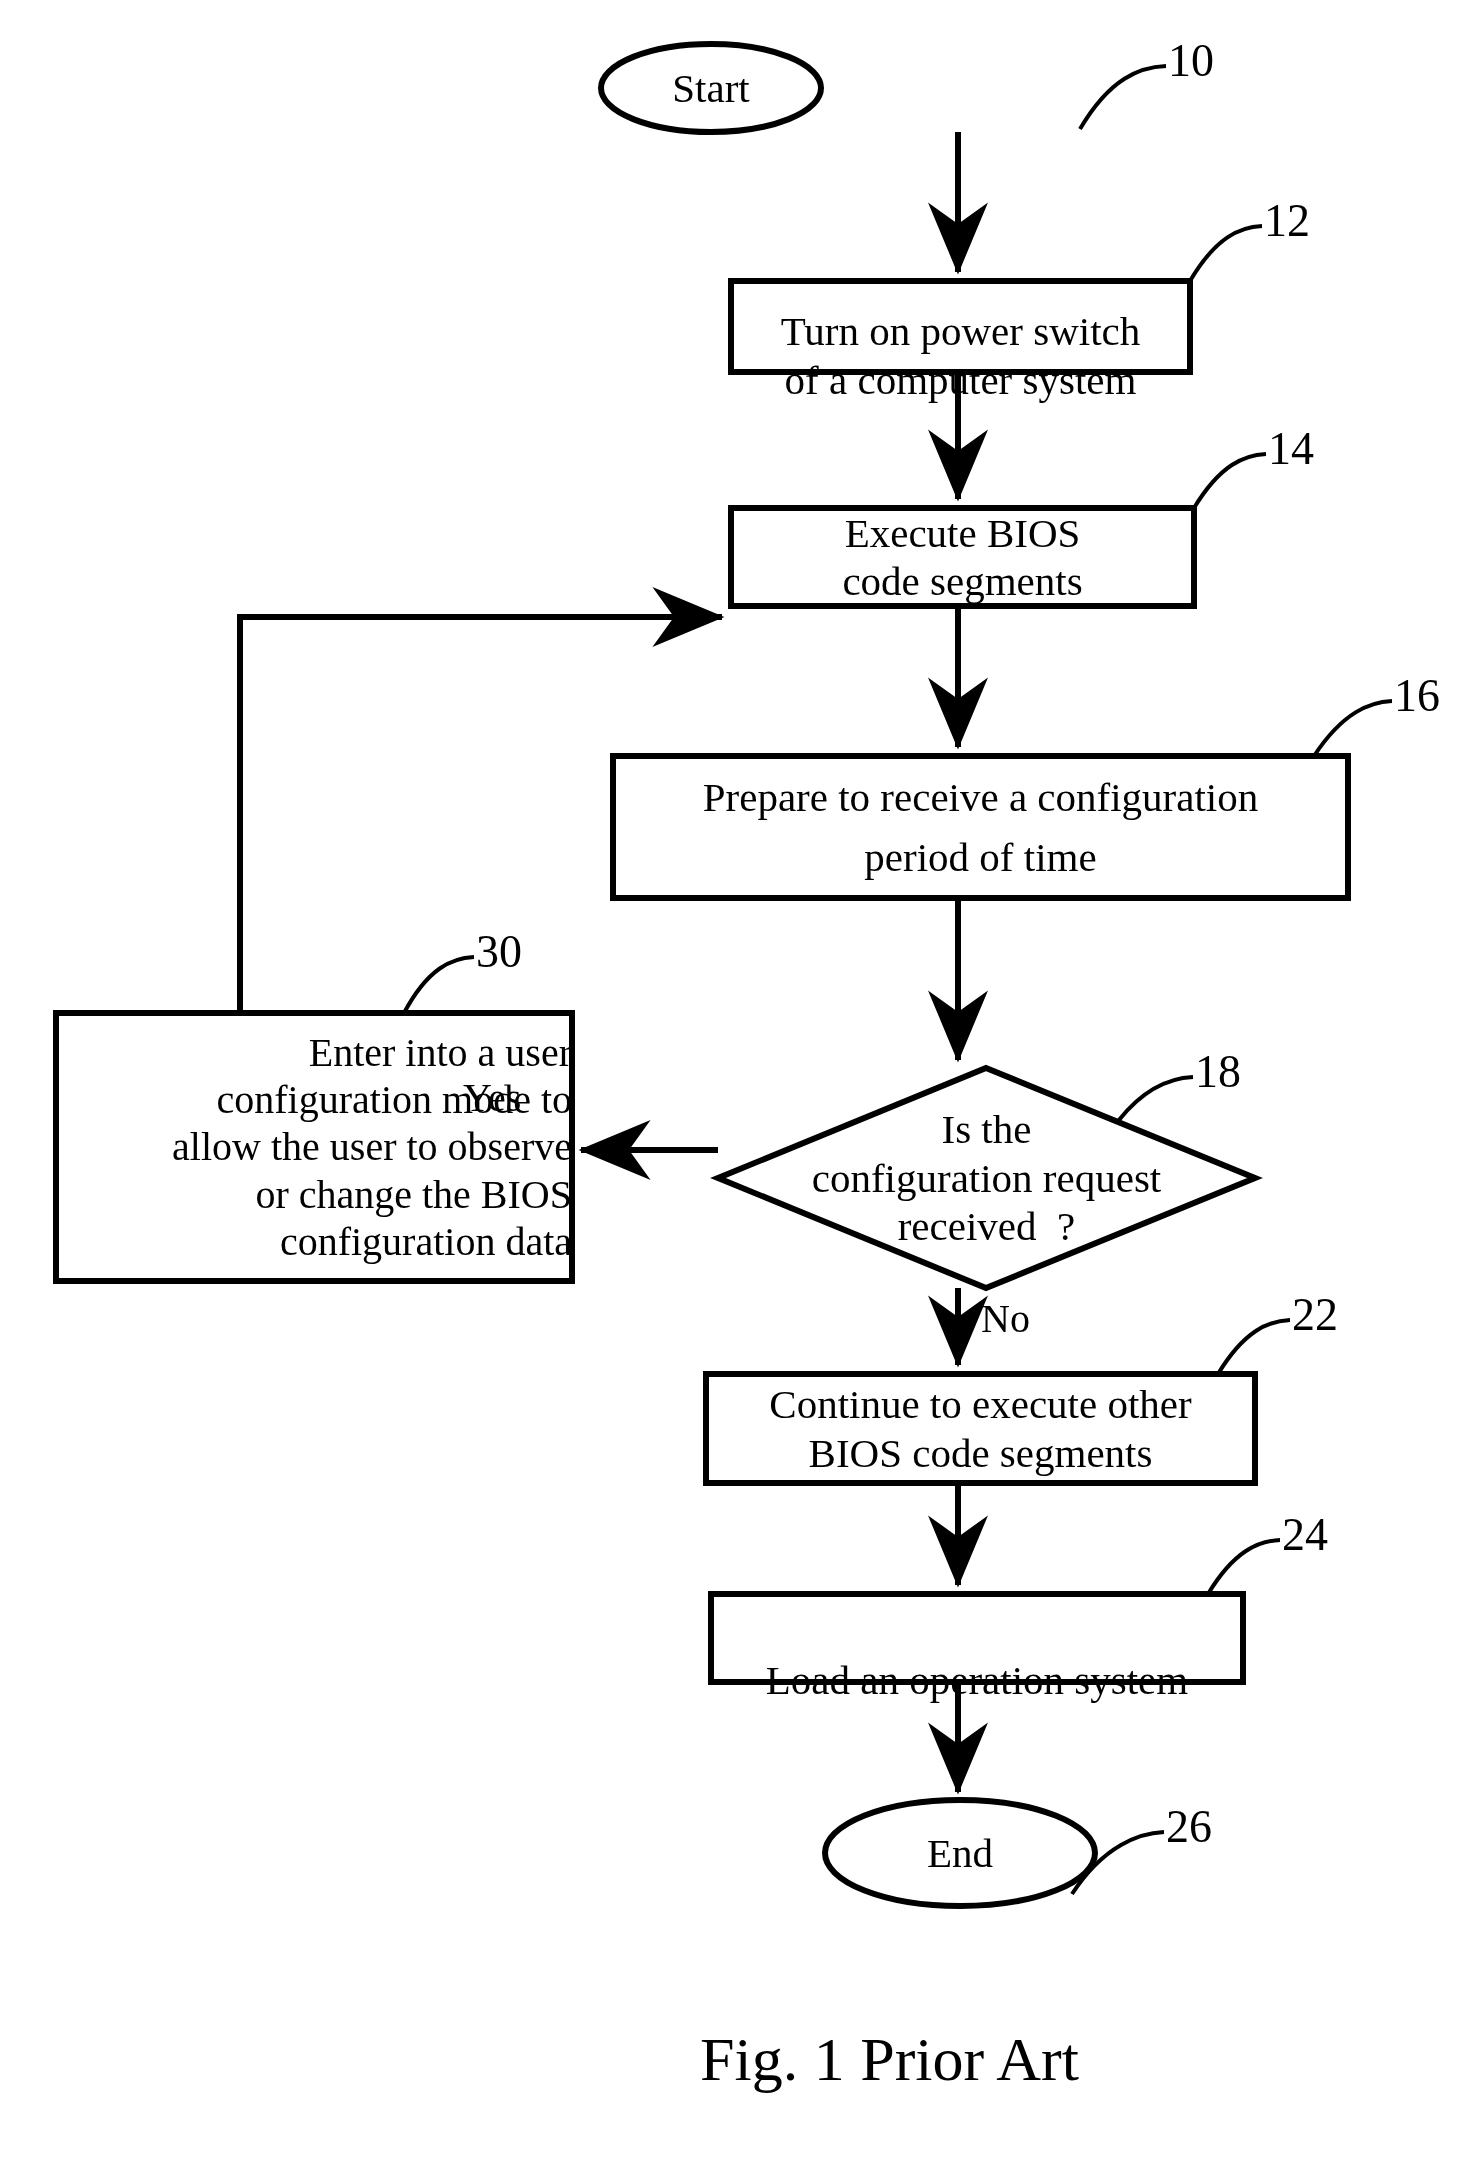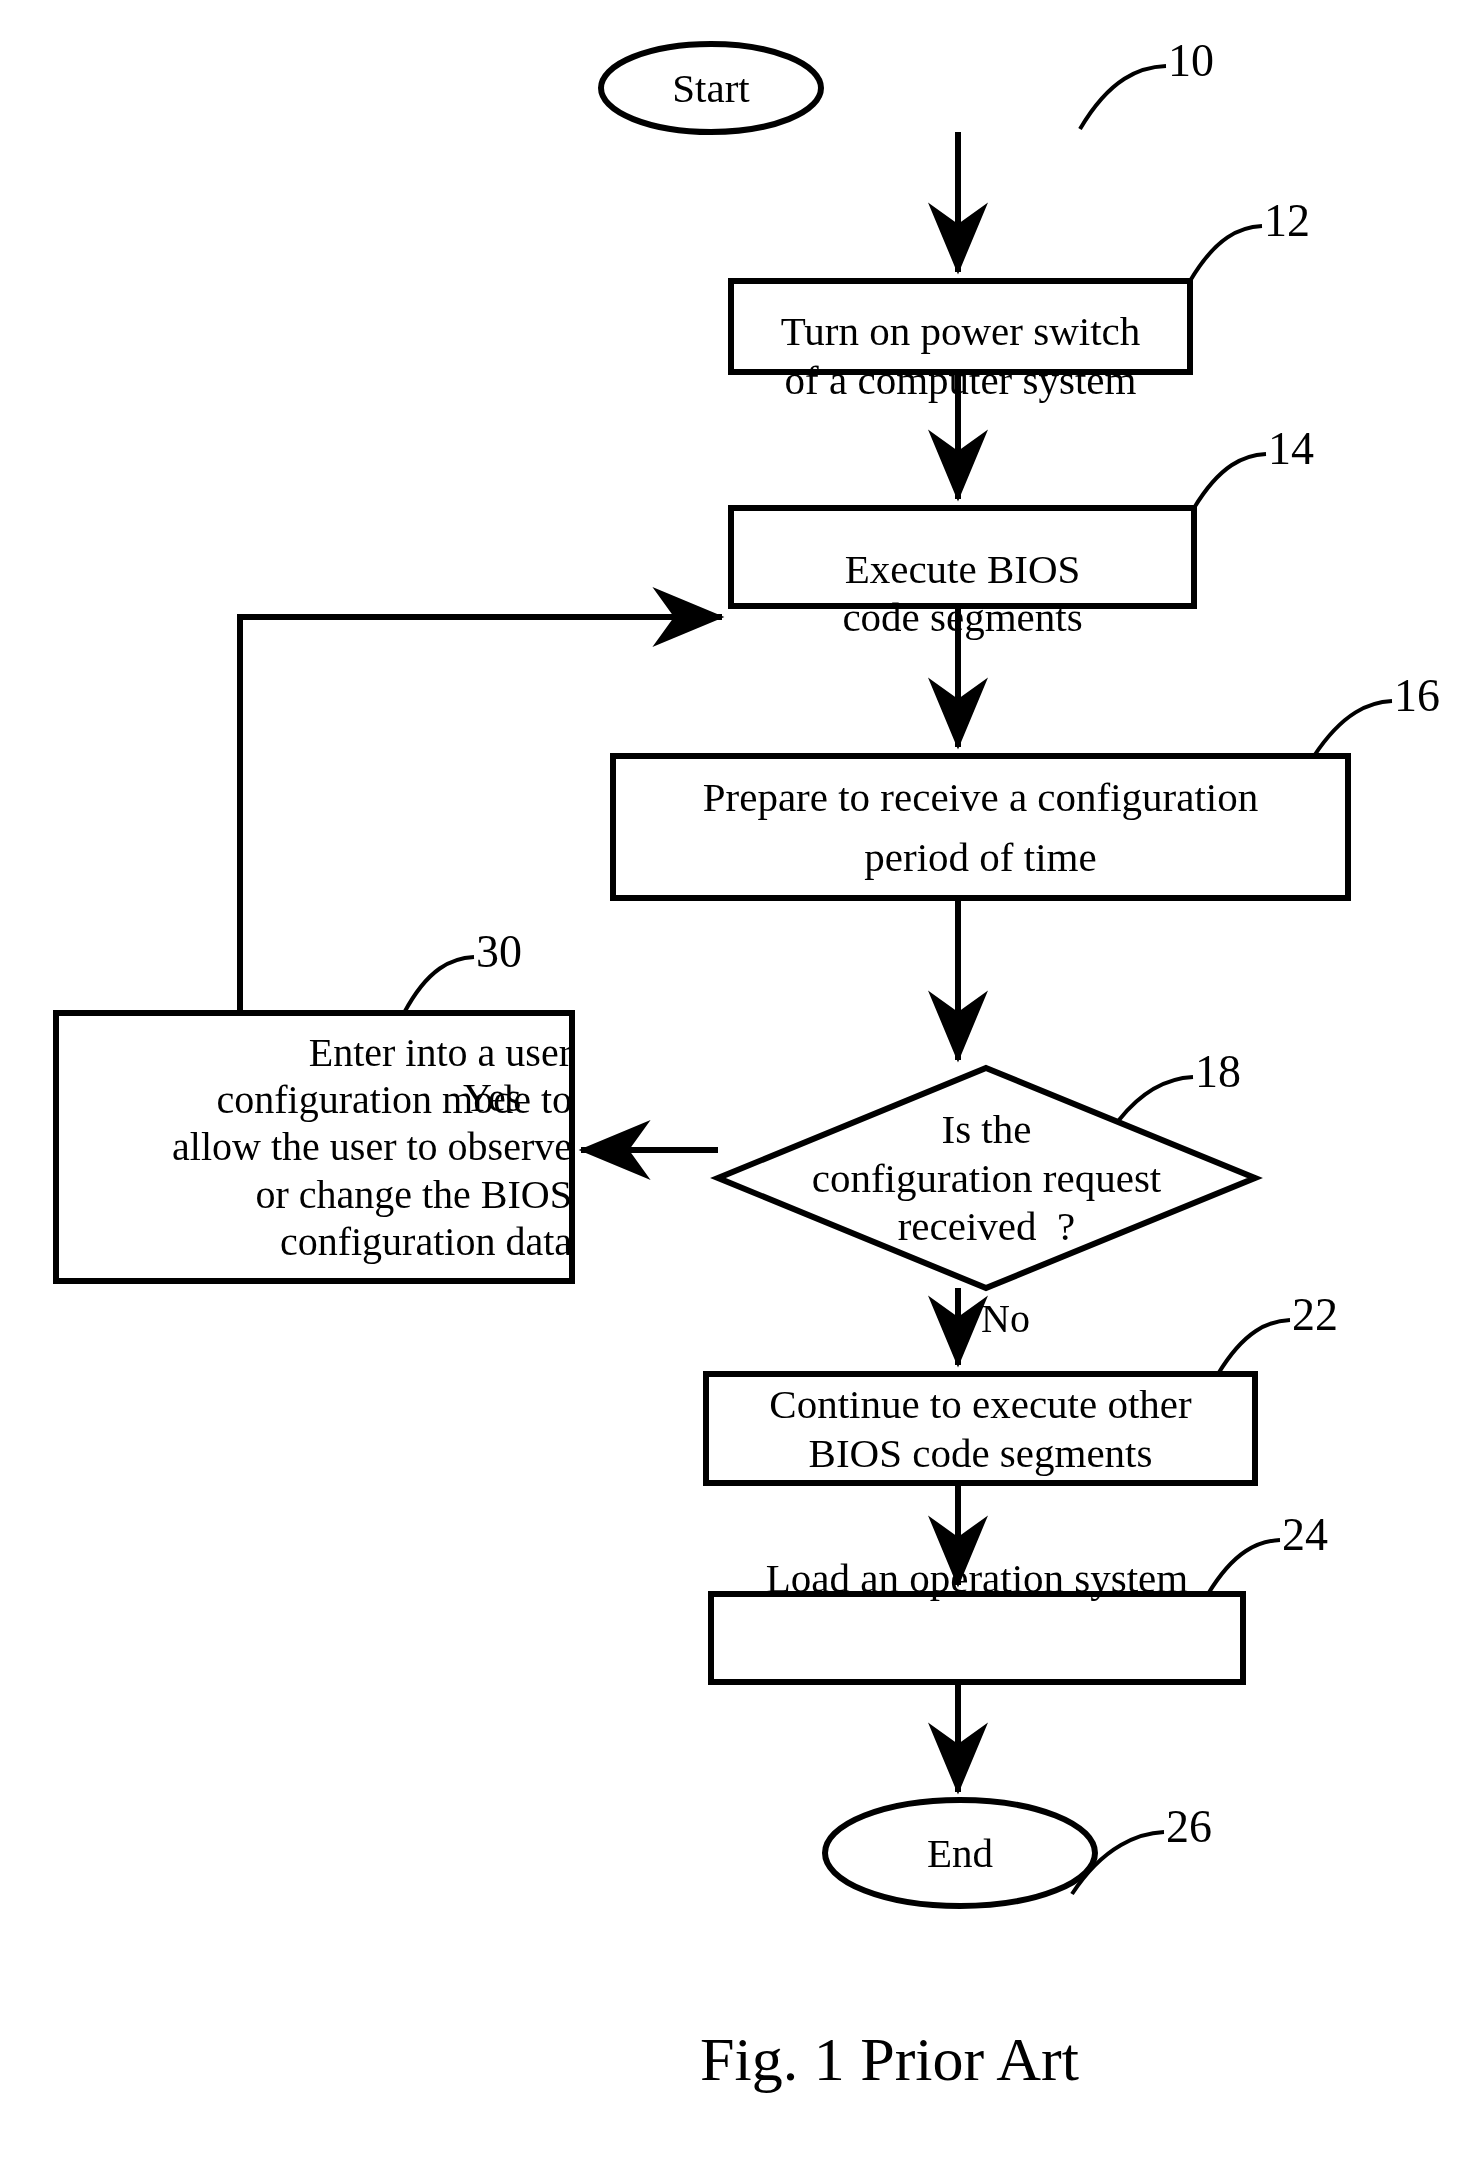--- a/index.html
+++ b/index.html
@@ -121,21 +121,21 @@
 
   <div class="node-text" style="left:601px; top:44px; width:220px; height:88px;">
     <span class="t41">Start</span>
   </div>
 
   <div class="node-text" style="left:731px; top:281px; width:459px; height:91px;margin-top:29px;">
     <span class="t41">Turn on power switch</span>
     <span class="t41">of a computer system</span>
   </div>
 
-  <div class="node-text" style="left:731px; top:508px; width:463px; height:98px;margin-top:36px;">
+  <div class="node-text" style="left:731px; top:508px; width:463px; height:98px;">
     <span class="t41">Execute BIOS</span>
     <span class="t41">code segments</span>
   </div>
 
   <div class="node-text" style="left:613px; top:756px; width:735px; height:142px;gap:11px;">
     <span class="t41">Prepare to receive a configuration</span>
     <span class="t41">period of time</span>
   </div>
 
   <div class="node-text" style="left:718px; top:1097px; width:537px; height:162px;">
@@ -150,21 +150,21 @@
     <span class="t40">allow the user to observe</span>
     <span class="t40">or change the BIOS</span>
     <span class="t40">configuration data</span>
   </div>
 
   <div class="node-text" style="left:706px; top:1374px; width:549px; height:109px;">
     <span class="t41">Continue to execute other</span>
     <span class="t41">BIOS code segments</span>
   </div>
 
-  <div class="node-text" style="left:711px; top:1534px; width:532px; height:88px;text-align:right;">
+  <div class="node-text" style="left:711px; top:1636px; width:532px; height:88px;text-align:right;">
     <span class="t41">Load an operation system</span>
   </div>
 
   <div class="node-text" style="left:825px; top:1800px; width:270px; height:106px;">
     <span class="t41">End</span>
   </div>
 
   <span class="edge-label" style="left:463px; top:1078px;">Yes</span>
   <span class="edge-label" style="left:981px; top:1299px;">No</span>
 

